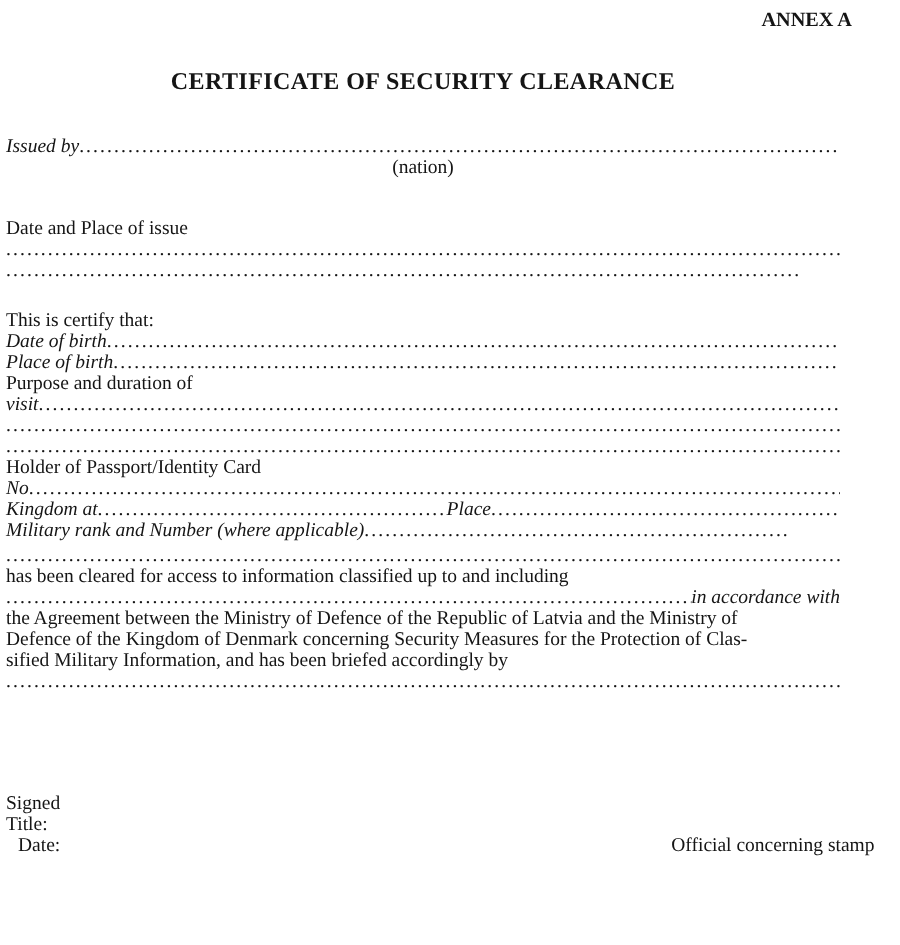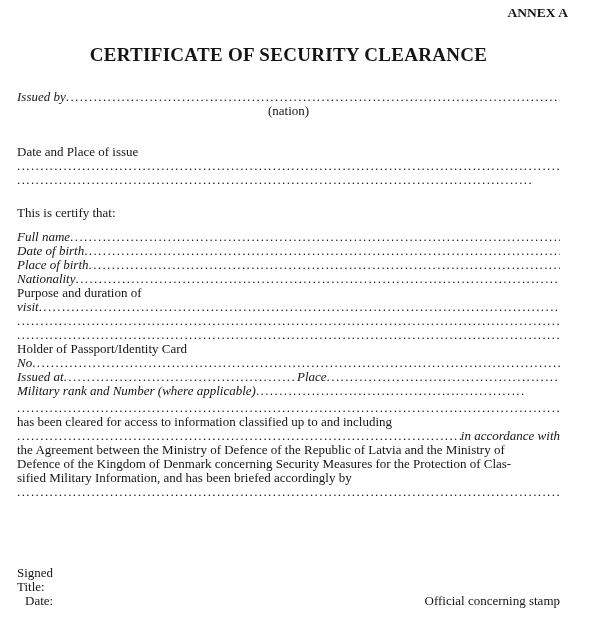--- a/index.html
+++ b/index.html
@@ -2,21 +2,21 @@
 <html><head>
 <meta charset="utf-8">
 <style>
   html, body { margin: 0; padding: 0; background: #e8e8e8; }
   .page {
     position: relative;
     width: 600px;
     height: 630px;
     background: #ffffff;
     box-sizing: border-box;
-    padding: 6px 0 0 17px;
+    padding: 6px 0 0 4px;
     font-family: "Liberation Serif", "DejaVu Serif", serif;
     font-size: 13px;
     line-height: 14px;
     color: #151515;
     overflow: hidden;
   }
   .row {
     display: flex;
     align-items: baseline;
     white-space: nowrap;
@@ -32,34 +32,34 @@
   .dots.grow10 { flex-grow: 1; }
   .annex {
     text-align: right;
     margin-right: 32px;
     font-weight: bold;
     font-size: 13.5px;
   }
   .title {
     text-align: center;
     font-weight: bold;
-    font-size: 19px;
+    font-size: 16px;
     letter-spacing: 0.3px;
     margin: 28px 40px 0 0;
   }
   .issued-row { margin-top: 28px; }
   .nation { text-align: center; margin-right: 40px; }
   .dateplace { margin-top: 27px; }
   .short-line { margin-right: 68px; }
   .certify { margin-top: 19px; }
   .fields-start { margin-top: 10px; }
   .military-row { margin-right: 75px; }
   .gap3 { margin-top: 3px; }
   .footer { margin-top: 67px; }
-  .date-row { display: flex; justify-content: space-between; margin-right: 40px; }
+  .date-row { display: flex; justify-content: space-between; margin-right: 17px; }
   .date-lbl { padding-left: 8px; }
 </style>
 </head>
 <body>
 
 <div class="page">
 
   <div class="annex">ANNEX A</div>
 
   <div class="title">CERTIFICATE OF SECURITY CLEARANCE</div>
@@ -73,55 +73,47 @@
   <div class="dateplace">Date and Place of issue</div>
   <div class="row">
     <span class="dots"></span>
   </div>
   <div class="row short-line">
     <span class="dots"></span>
   </div>
 
   <div class="certify">This is certify that:</div>
 
-  <div class="row fields-start">
-    <span class="lbl">Full name</span>
-    <span class="dots"></span>
-  </div>
   <div class="row">
     <span class="lbl">Date of birth</span>
     <span class="dots"></span>
   </div>
   <div class="row">
     <span class="lbl">Place of birth</span>
-    <span class="dots"></span>
-  </div>
-  <div class="row">
-    <span class="lbl">Nationality</span>
     <span class="dots"></span>
   </div>
   <div>Purpose and duration of</div>
   <div class="row">
     <span class="lbl">visit</span>
     <span class="dots"></span>
   </div>
   <div class="row">
     <span class="dots"></span>
   </div>
   <div class="row">
     <span class="dots"></span>
   </div>
 
   <div>Holder of Passport/Identity Card</div>
   <div class="row">
     <span class="lbl">No</span>
     <span class="dots"></span>
   </div>
   <div class="row">
-    <span class="lbl">Issued at</span>
+    <span class="lbl">Kingdom at</span>
     <span class="dots grow16"></span>
     <span class="lbl">Place</span>
     <span class="dots grow10"></span>
   </div>
   <div class="row military-row">
     <span class="lbl">Military rank and Number (where applicable)</span>
     <span class="dots"></span>
   </div>
   <div class="row gap3">
     <span class="dots"></span>

